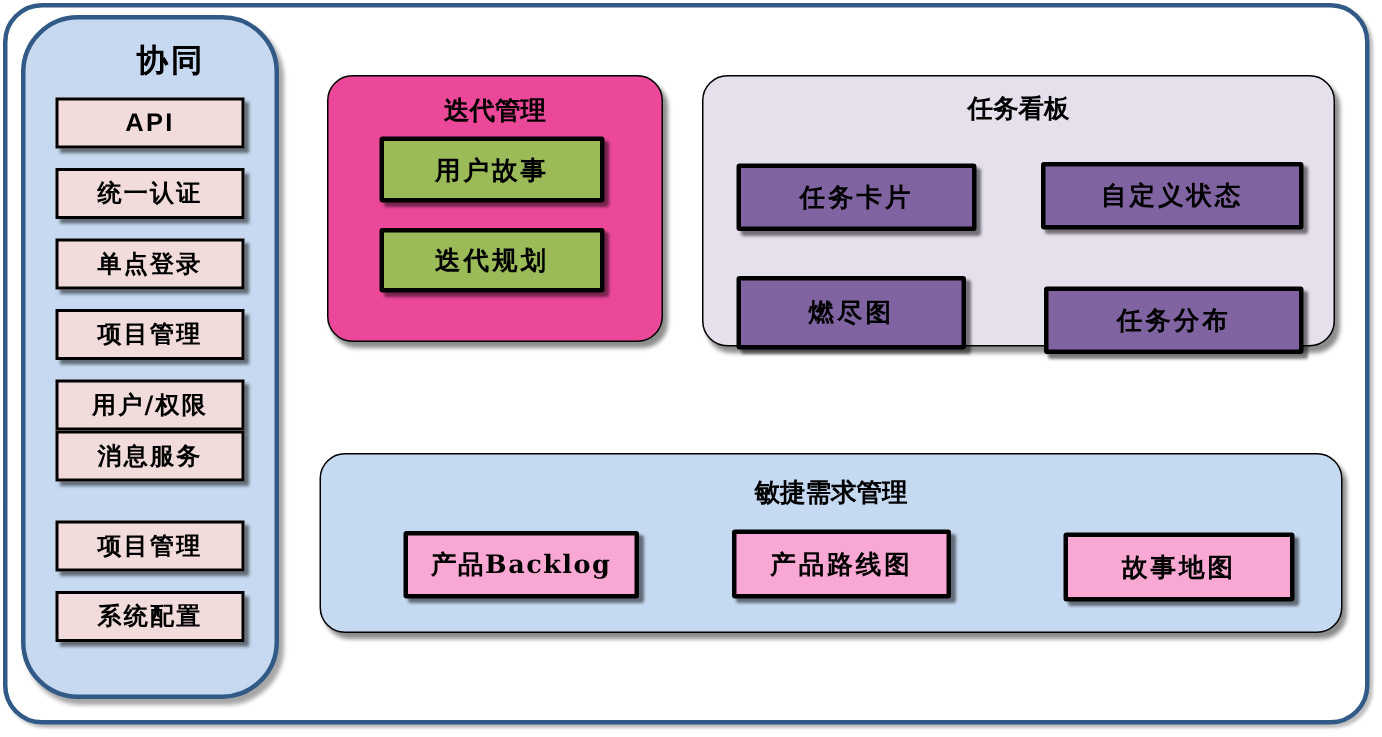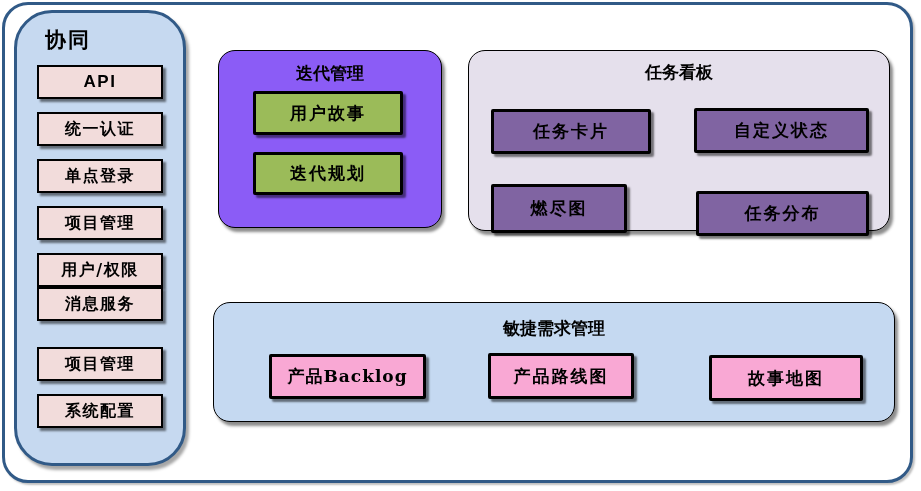--- a/index.html
+++ b/index.html
@@ -13,21 +13,21 @@
     border:3px solid #315A87;border-radius:26px;background:#ffffff;
     box-shadow:2px 2px 2px rgba(0,0,0,0.25);box-sizing:border-box;
   }
   
   .sidebar{
     position:absolute;left:14px;top:10px;width:172px;height:456px;
     background:#C6D9F0;border:3px solid #315A87;border-radius:38px;
     box-shadow:3px 4px 3px rgba(0,0,0,0.35);box-sizing:border-box;
   }
   .sidebar-title{
-    position:absolute;left:0;right:0;top:13px;
+    position:absolute;left:0;right:0;top:13px;text-align:center;
     font-size:21px;font-weight:bold;color:#000;letter-spacing:2px;padding-left:28px;
   }
   .side-item{
     position:absolute;left:20px;width:126px;height:34px;
     background:#F2DCDB;border:2.5px solid #000;box-sizing:border-box;
     box-shadow:3px 3px 2px rgba(0,0,0,0.5);
     display:flex;align-items:center;justify-content:center;
     font-family:"DejaVu Serif",serif;font-weight:bold;font-size:16px;color:#000;
     letter-spacing:1.5px;
   }
@@ -44,32 +44,32 @@
     font-size:17px;font-weight:bold;color:#000;
   }
   .node{
     position:absolute;border:3px solid #000;box-sizing:border-box;
     box-shadow:3px 3px 2px rgba(0,0,0,0.5);border-radius:2px;
     display:flex;align-items:center;justify-content:center;
     font-family:"DejaVu Serif",serif;font-weight:bold;font-size:17px;color:#000;
     letter-spacing:2px;
   }
   
-  .panel-iteration{left:218px;top:50px;width:224px;height:178px;background:#8b5cf6;}
+  .panel-iteration{left:218px;top:50px;width:224px;height:178px;background:#ec4899;}
   .panel-iteration .panel-title{top:11px;}
   .node-green{background:#9BBB59;}
   .n-user-story{left:34px;top:40px;width:150px;height:44px;}
   .n-iter-plan{left:34px;top:101px;width:150px;height:43px;}
   
   .panel-kanban{left:468px;top:50px;width:422px;height:181px;background:#E5E0EC;}
   .panel-kanban .panel-title{top:10px;}
   .node-purple{background:#8064A2;margin-top:20px;}
   .n-task-card{left:22px;top:38px;width:160px;height:45px;}
   .n-custom-status{left:225px;top:37px;width:175px;height:45px;}
-  .n-burndown{left:22px;top:113px;width:136px;height:49px;}
+  .n-burndown{left:22px;top:113px;width:153px;height:49px;}
   .n-task-dist{left:227px;top:120px;width:173px;height:45px;}
   
   .panel-agile{left:213px;top:302px;width:682px;height:120px;background:#C5D9F1;}
   .panel-agile .panel-title{top:14px;}
   .node-blue{background:#f9a8d4;}
   .n-backlog{left:55px;top:51px;width:157px;height:45px;letter-spacing:1px;}
   .n-roadmap{left:274px;top:50px;width:146px;height:46px;}
   .n-storymap{left:495px;top:52px;width:154px;height:46px;}
 </style>
 </head>

